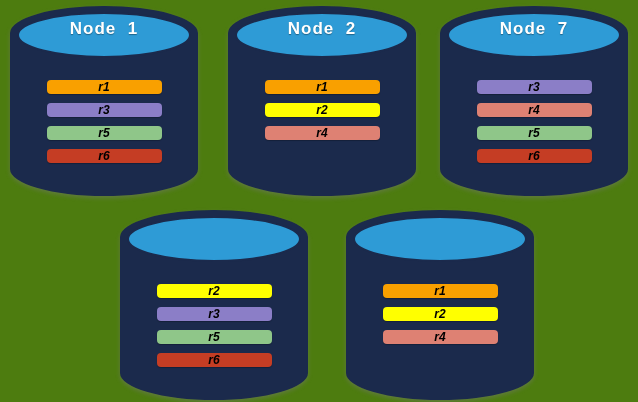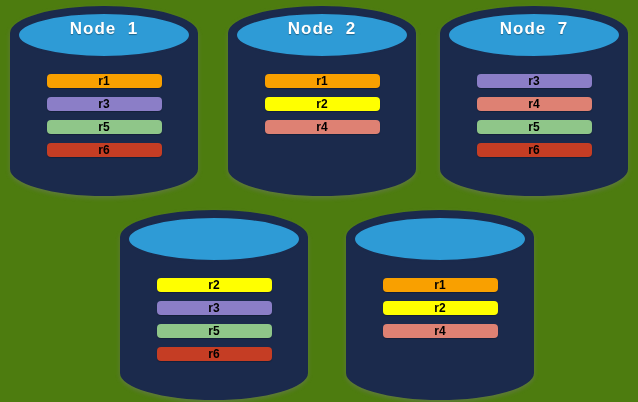--- a/index.html
+++ b/index.html
@@ -44,23 +44,24 @@
     text-align: center;
     color: var(--label-color);
     font-weight: bold;
     font-size: 17px;
     letter-spacing: 1px;
     white-space: pre;
     text-shadow: 0 1px 1px rgba(0,0,0,0.35);
   }
   .bars {
     position: absolute;
-    top: 68px;
+    top: 74px;
     left: 0;
     width: 100%;
+    font-style: italic;
   }
   .bar {
     width: 115px;
     height: 14px;
     margin: 0 auto 9px auto;
     border-radius: 4px;
     text-align: center;
     font-size: 12px;
     font-weight: bold;
     line-height: 14px;

